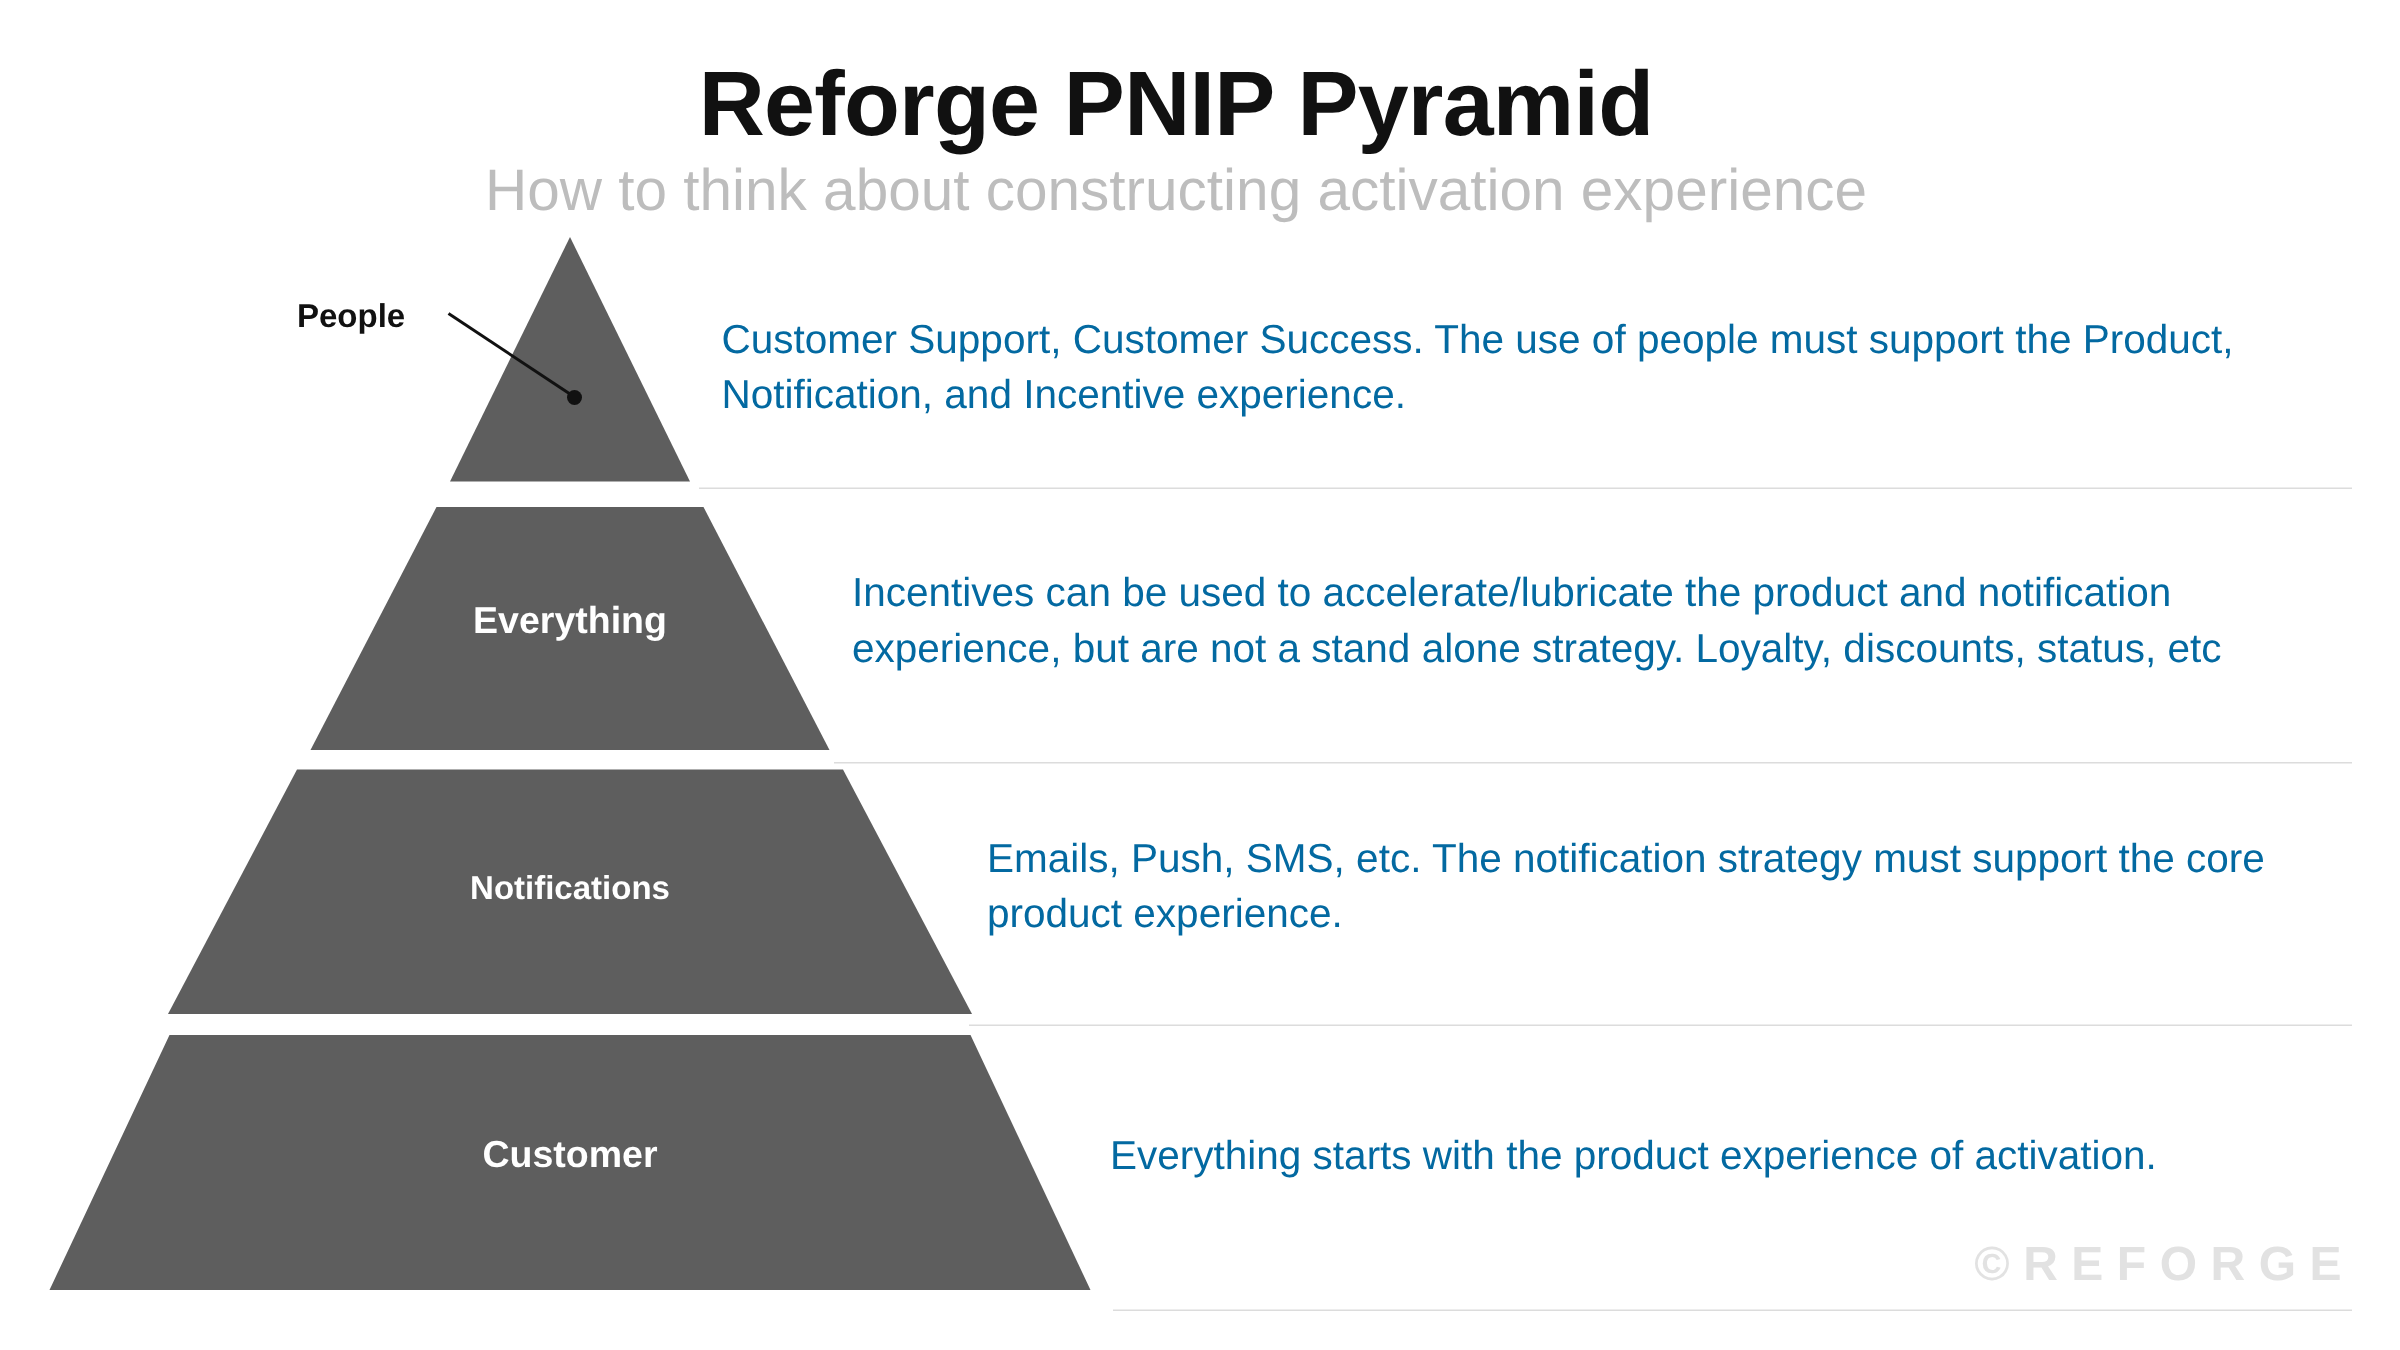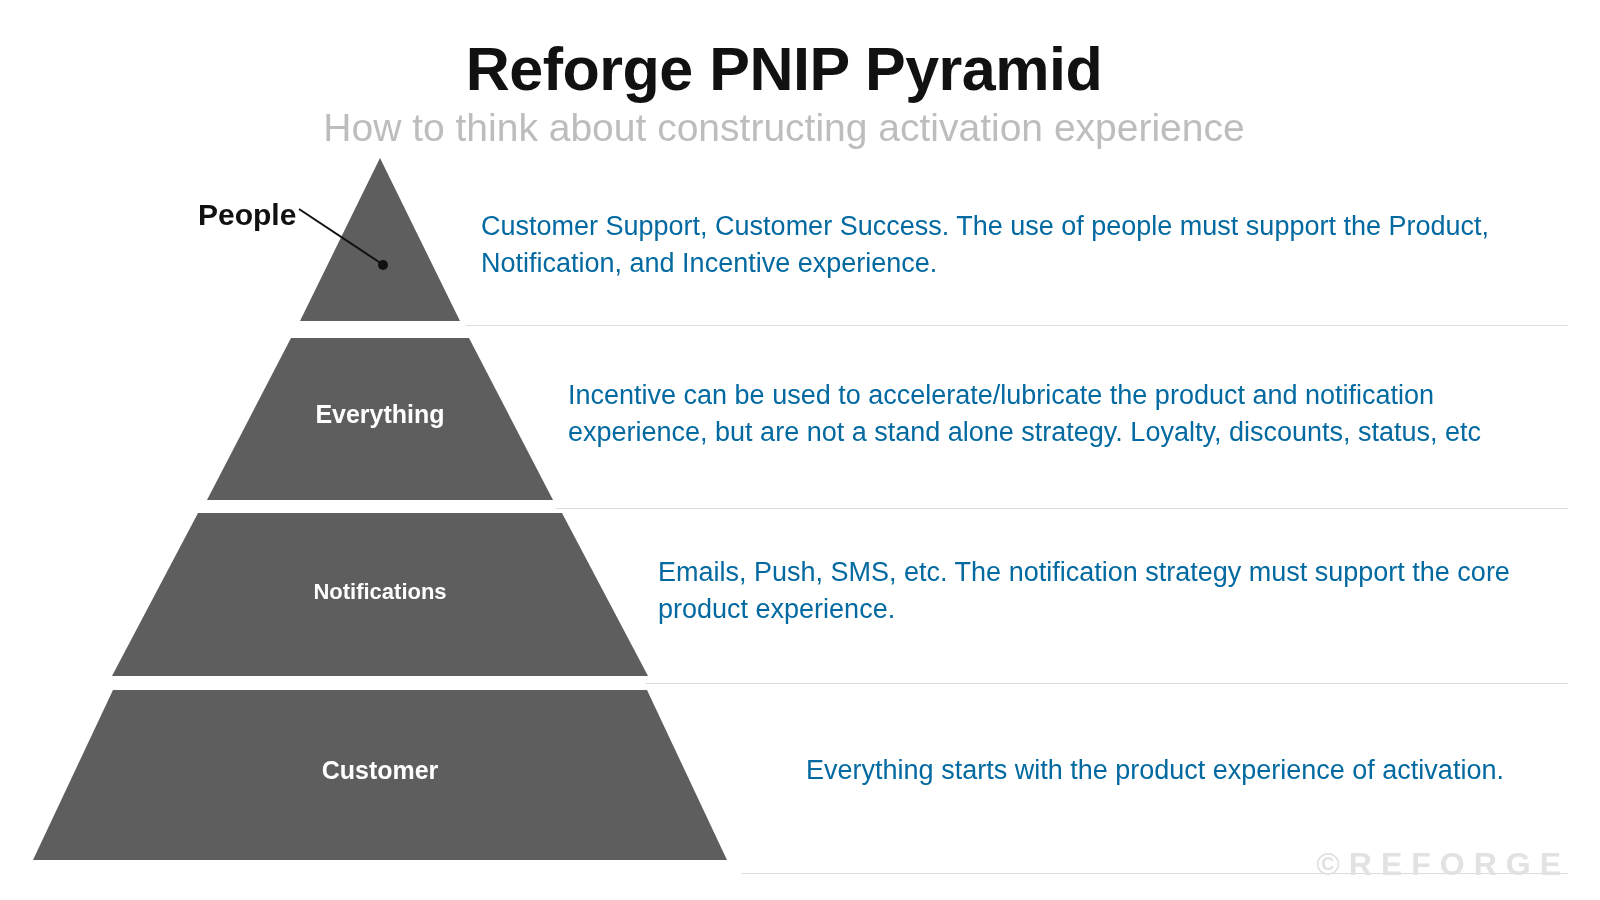--- a/index.html
+++ b/index.html
@@ -36,21 +36,21 @@
     white-space: nowrap;
     pointer-events: none;
   }
   #lbl-incentives { left: 280px; top: 400px; width: 200px; font-size: 25px; }
   #lbl-notifications { left: 270px; top: 579px; width: 220px; font-size: 22px; }
   #lbl-product { left: 290px; top: 756px; width: 180px; font-size: 25px; }
 
   
   #people-label {
     position: absolute; left: 198px; top: 198px;
-    font-size: 30px; font-weight: bold; color: #111111;
+    font-size: 22px; font-weight: bold; color: #111111;
     letter-spacing: 0px; white-space: nowrap;
   }
 
   
   .sep { position: absolute; height: 1px; background: #dcdcdc; }
   #sep1 { left: 466px;  top: 325px; width: 1102px; }
   #sep2 { left: 556px;  top: 508px; width: 1012px; }
   #sep3 { left: 646px;  top: 683px; width: 922px;  }
   #sep4 { left: 742px;  top: 873px; width: 826px;  }
 
@@ -58,25 +58,25 @@
   .desc {
     position: absolute;
     color: #0369a1;
     font-size: 27px;
     font-weight: 400;
     line-height: 1.36;
   }
   #desc-people        { left: 481px; top: 208px; width: 1060px; }
   #desc-incentives    { left: 568px; top: 377px; width: 1010px; }
   #desc-notifications { left: 658px; top: 554px; width: 900px;  }
-  #desc-product       { left: 740px; top: 752px; width: 830px; text-align: center;  }
+  #desc-product       { left: 740px; top: 752px; width: 830px;  }
 
   
   #watermark {
-    position: absolute; right: 30px; top: 846px;
+    position: absolute; right: 30px; top: 824px;
     font-size: 32px; font-weight: bold; color: #e2e2e2;
     letter-spacing: 9px; white-space: nowrap;
   }
 </style>
 </head>
 <body>
 
 <div id="stage">
 
   <div class="title" id="page-title">Reforge PNIP Pyramid</div>
@@ -103,19 +103,19 @@
   <div class="tier-label" id="lbl-product">Customer</div>
 
   <div id="people-label">People</div>
 
   <div class="sep" id="sep1"></div>
   <div class="sep" id="sep2"></div>
   <div class="sep" id="sep3"></div>
   <div class="sep" id="sep4"></div>
 
   <div class="desc" id="desc-people">Customer Support, Customer Success.  The use of people must support the Product, Notification, and Incentive experience.</div>
-  <div class="desc" id="desc-incentives">Incentive can be used to accelerate/lubricate the product and notification experience, but are not a stand alone strategy. Loyalty, discounts, status, etc</div>
+  <div class="desc" id="desc-incentives">Incentives can be used to accelerate/lubricate the product and notification experience, but are not a stand alone strategy. Loyalty, discounts, status, etc</div>
   <div class="desc" id="desc-notifications">Emails, Push, SMS, etc.  The notification strategy must support the core product experience.</div>
   <div class="desc" id="desc-product">Everything starts with the product experience of activation.</div>
 
   <div id="watermark">©REFORGE</div>
 
 </div>
 
 </body></html>

